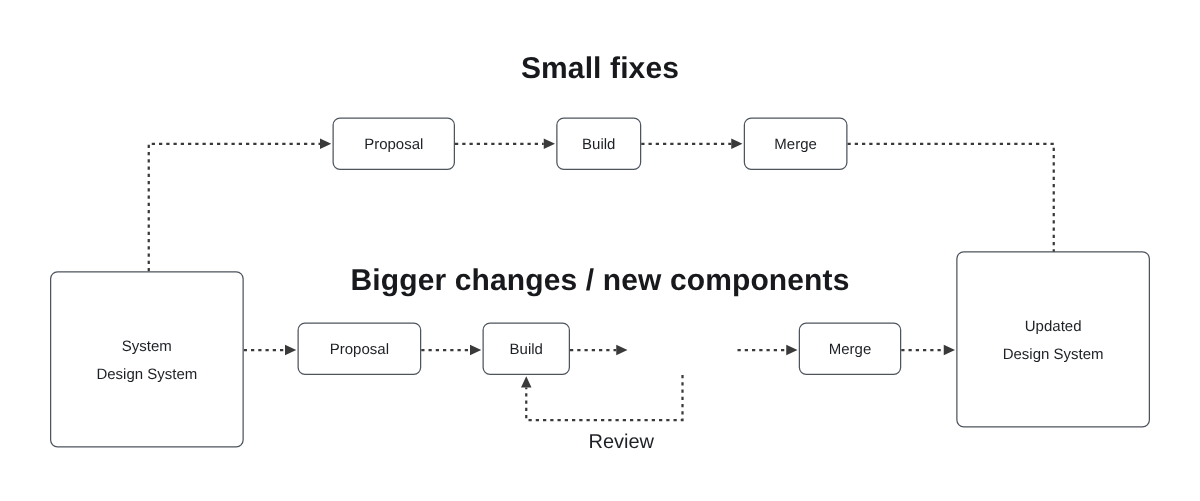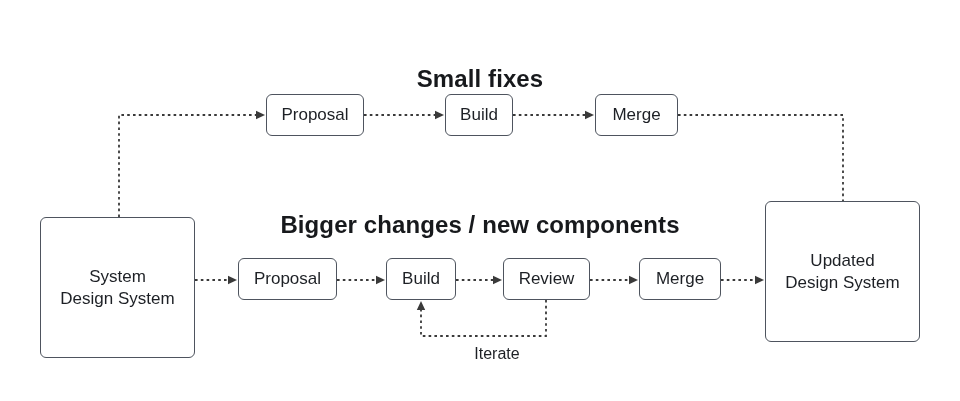--- a/index.html
+++ b/index.html
@@ -38,21 +38,21 @@
   }
   .node {
     position: absolute;
     background: var(--background);
     border: 1px solid var(--box-border);
     border-radius: 6px;
     display: flex;
     flex-direction: column;
     align-items: center;
     justify-content: center;
-    font-size: 17px;
+    font-size: 12px;
     line-height: 22px;
     color: var(--text);
     text-align: center;
     white-space: nowrap;
   }
   .flow-title {
     position: absolute;
     left: 0;
     width: 960px;
     text-align: center;
@@ -99,21 +99,21 @@
     <path d="M590,280 L629,280"></path>
     <polygon points="638,280 629,275.8 629,284.2"></polygon>
 
     <path d="M721,280 L755,280"></path>
     <polygon points="764,280 755,275.8 755,284.2"></polygon>
 
     <path d="M546,300 L546,336 L421,336 L421,310"></path>
     <polygon points="421,301 416.8,310 425.2,310"></polygon>
   </svg>
 
-  <div class="flow-title" style="top:41px;margin-top:24px;">Small fixes</div>
+  <div class="flow-title" style="top:41px;">Small fixes</div>
 
   <div class="flow-title" style="top:211px;">Bigger changes / new components</div>
 
   <div class="node" style="left:266px; top:94px; width:98px; height:42px;">
     <span>Proposal</span>
   </div>
   <div class="node" style="left:445px; top:94px; width:68px; height:42px;">
     <span>Build</span>
   </div>
   <div class="node" style="left:595px; top:94px; width:83px; height:42px;">
@@ -124,27 +124,24 @@
     <span>System</span>
     <span>Design System</span>
   </div>
 
   <div class="node" style="left:238px; top:258px; width:99px; height:42px;">
     <span>Proposal</span>
   </div>
   <div class="node" style="left:386px; top:258px; width:70px; height:42px;">
     <span>Build</span>
   </div>
-  <div class="node" style="left:503px; top:258px; width:87px; height:42px;">
-    <span>Review</span>
-  </div>
   <div class="node" style="left:639px; top:258px; width:82px; height:42px;">
     <span>Merge</span>
   </div>
 
   <div class="node" style="left:765px; top:201px; width:155px; height:141px;">
     <span>Updated</span>
     <span>Design System</span>
   </div>
 
-  <div class="loop-label" style="left:437px; top:345px; width:120px;">Iterate</div>
+  <div class="loop-label" style="left:437px; top:345px; width:120px;">Review</div>
 
 </div>
 
 </body></html>

